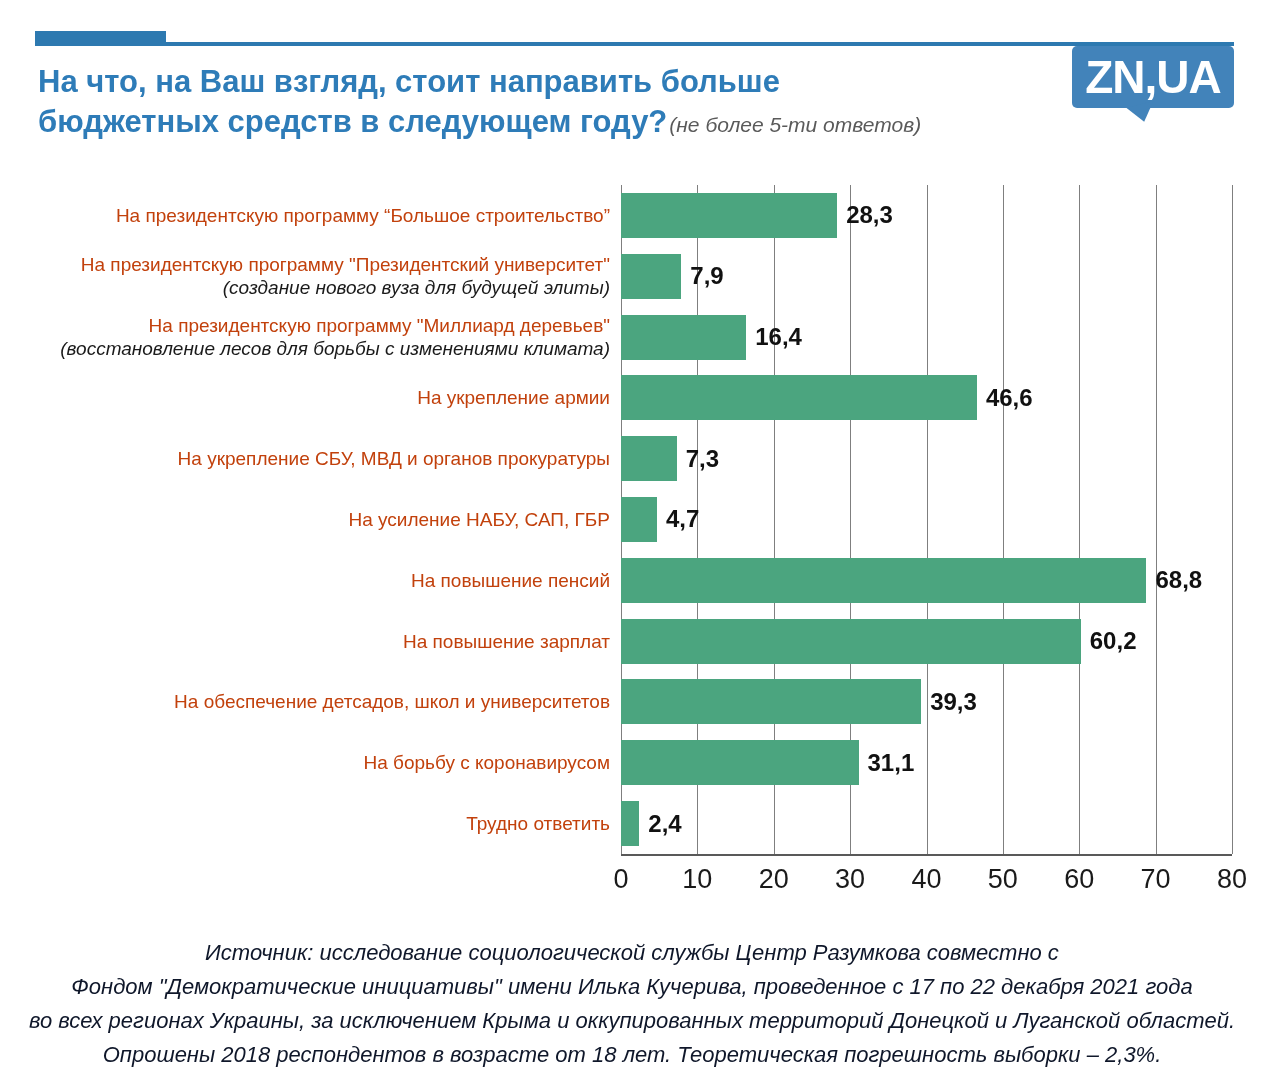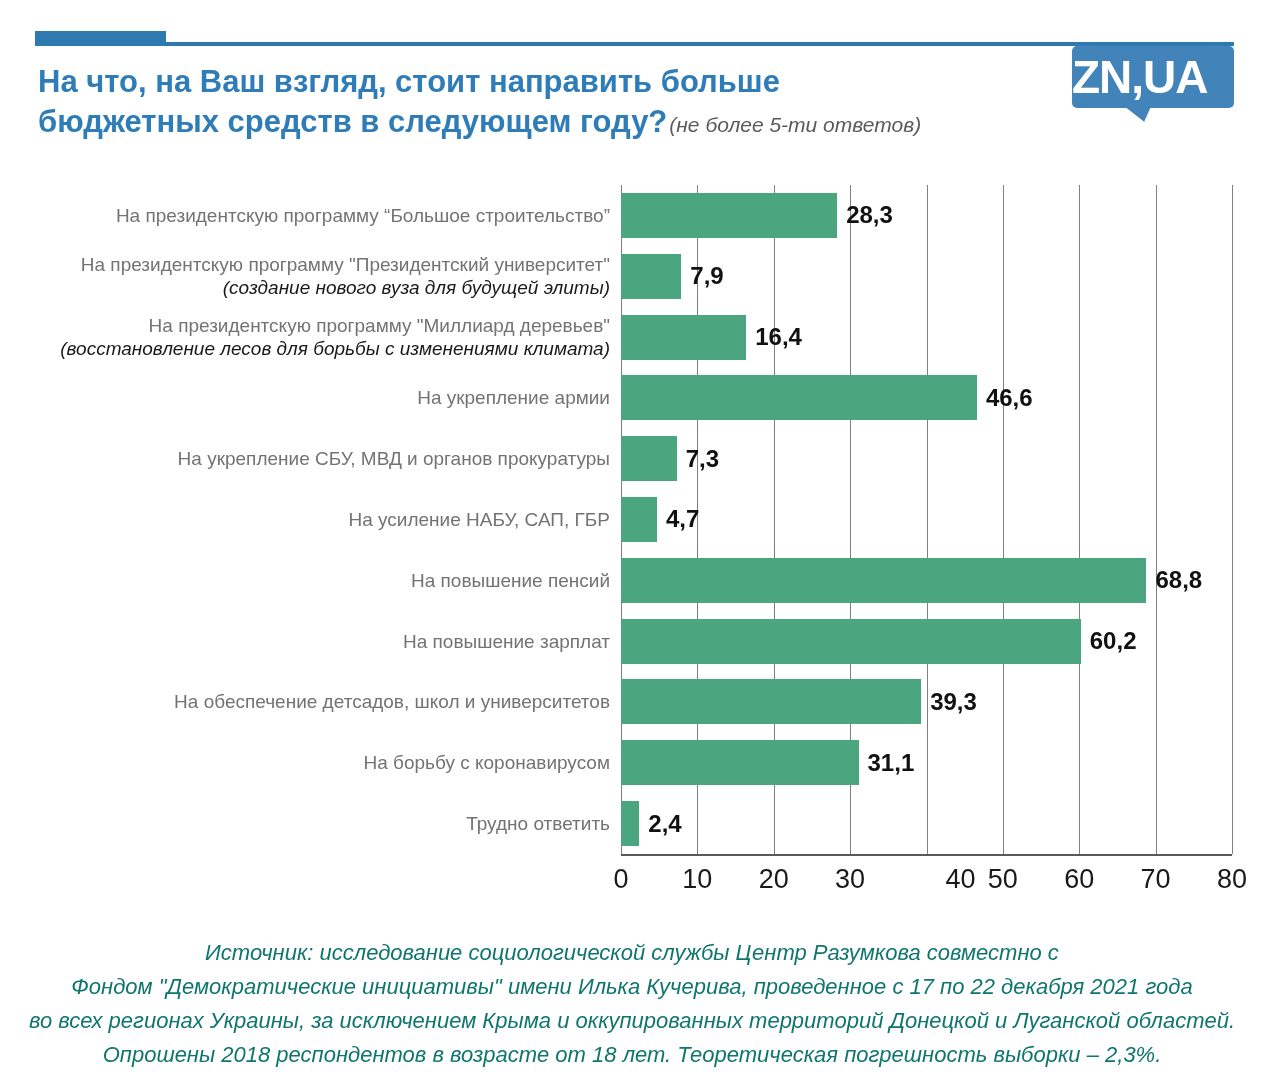--- a/index.html
+++ b/index.html
@@ -5,54 +5,54 @@
   html,body{margin:0;padding:0;background:#fff;}
   .page{position:relative;width:1280px;height:1082px;background:#ffffff;
         font-family:"Liberation Sans","DejaVu Sans",sans-serif;color:#1a1a1a;overflow:hidden;}
 
   
   .deco-line{position:absolute;left:35px;top:42px;width:1199px;height:4px;background:#2d79b0;}
   .deco-bar{position:absolute;left:35px;top:31px;width:131px;height:15px;background:#2d79b0;}
 
   
   .logo{position:absolute;left:1072px;top:46px;width:162px;height:62px;background:#4283ba;
-        border-radius:5px;display:flex;align-items:center;}
+        border-radius:5px;display:flex;align-items:center;justify-content:center;}
   .logo-text{color:#ffffff;font-weight:bold;font-size:46px;letter-spacing:-1px;
              font-family:"Liberation Sans",sans-serif;}
   .logo-tail{position:absolute;left:56px;top:58px;width:0;height:0;
              border-left:14px solid transparent;border-right:14px solid transparent;
              border-top:18px solid #4283ba;transform:rotate(-14deg);}
 
   
   .title{position:absolute;left:38px;top:62px;margin:0;font-size:31px;line-height:40px;
          font-weight:bold;color:#2e7cb8;}
   .subtitle{font-size:21px;font-weight:normal;font-style:italic;color:#5a5a5a;margin-left:2px;}
 
   
   .chart{position:absolute;left:0;top:185px;width:1232px;height:669px;display:flex;}
   .labels{width:610px;height:100%;display:flex;flex-direction:column;}
   .lrow{flex:1 1 0;display:flex;flex-direction:column;justify-content:center;
         align-items:flex-end;text-align:right;padding-right:0;}
-  .lmain{font-size:19px;line-height:23px;color:#737373;}
+  .lmain{font-size:19px;line-height:23px;color:#c2410c;}
   .lsub{font-size:19px;line-height:23px;font-style:italic;color:#1a1a1a;}
 
   .plot{position:relative;margin-left:11px;width:611px;height:100%;
         border-bottom:2px solid #595959;}
   .grid{position:absolute;top:0;bottom:0;width:1px;background:#7f7f7f;z-index:0;}
   .rows{position:absolute;inset:0;display:flex;flex-direction:column;z-index:1;}
   .prow{flex:1 1 0;display:flex;align-items:center;}
   .bar{height:45px;background:#4ba57f;}
   .val{margin-left:9px;font-size:24px;font-weight:bold;color:#111;white-space:nowrap;}
 
   .ticks{position:absolute;left:0;top:calc(100% + 10px);width:100%;height:34px;}
   .tick{position:absolute;transform:translateX(-50%);font-size:27px;color:#1a1a1a;}
 
   
   .footer{position:absolute;left:0;top:936px;width:1264px;text-align:center;
-          font-size:22px;line-height:34px;font-style:italic;color:#0f766e;}
+          font-size:22px;line-height:34px;font-style:italic;color:#0f172a;}
 </style>
 </head>
 <body>
 
 <div class="page">
 
   <div class="deco-line"></div>
   <div class="deco-bar"></div>
 
   <div class="logo">
@@ -159,21 +159,21 @@
           <div class="prow">
             <div class="bar" style="width: 3%; background: rgb(75, 165, 127);"></div>
             <div class="val">2,4</div>
           </div>
         </div>
       <div class="ticks" id="ticks">
           <span class="tick" style="left: 0%;">0</span>
           <span class="tick" style="left: 12.5%;">10</span>
           <span class="tick" style="left: 25%;">20</span>
           <span class="tick" style="left: 37.5%;">30</span>
-          <span class="tick" style="left: 50%; margin-left: 34px;">40</span>
+          <span class="tick" style="left: 50%;">40</span>
           <span class="tick" style="left: 62.5%;">50</span>
           <span class="tick" style="left: 75%;">60</span>
           <span class="tick" style="left: 87.5%;">70</span>
           <span class="tick" style="left: 100%;">80</span>
         </div>
     </div>
   </div>
 
   <div class="footer">
     <div>Источник: исследование социологической службы Центр Разумкова совместно с</div>

